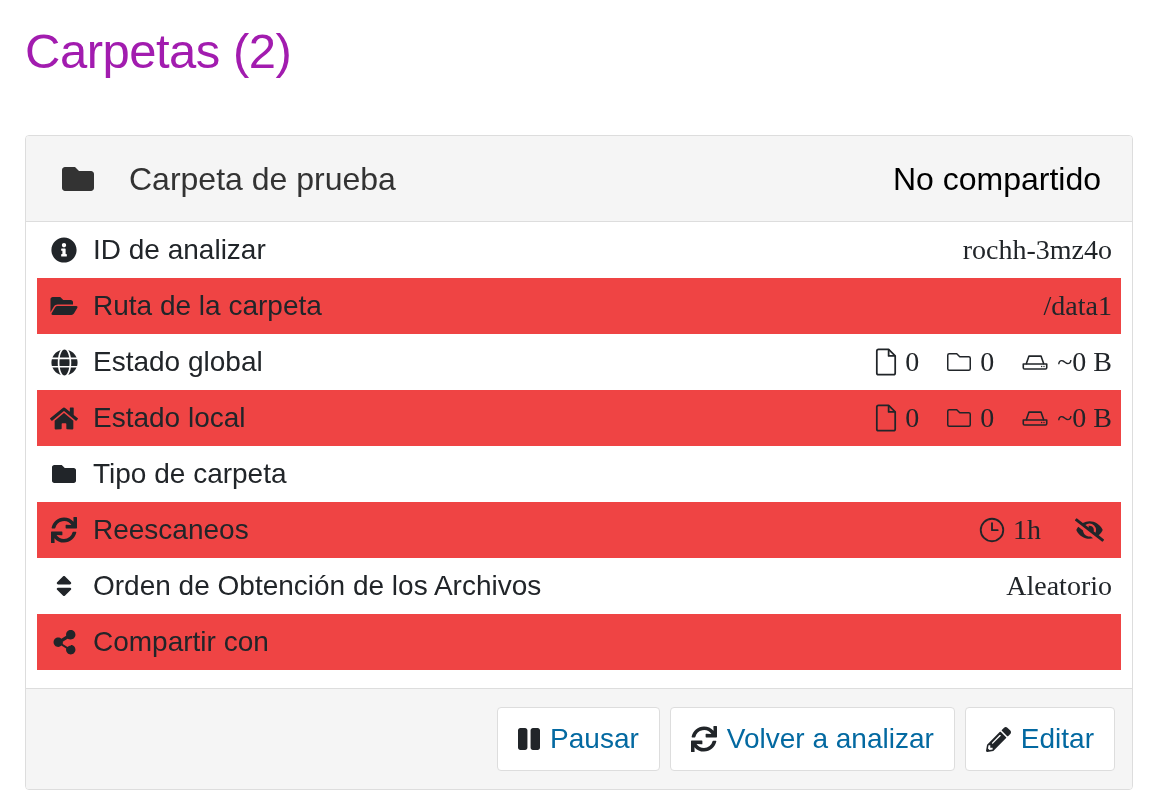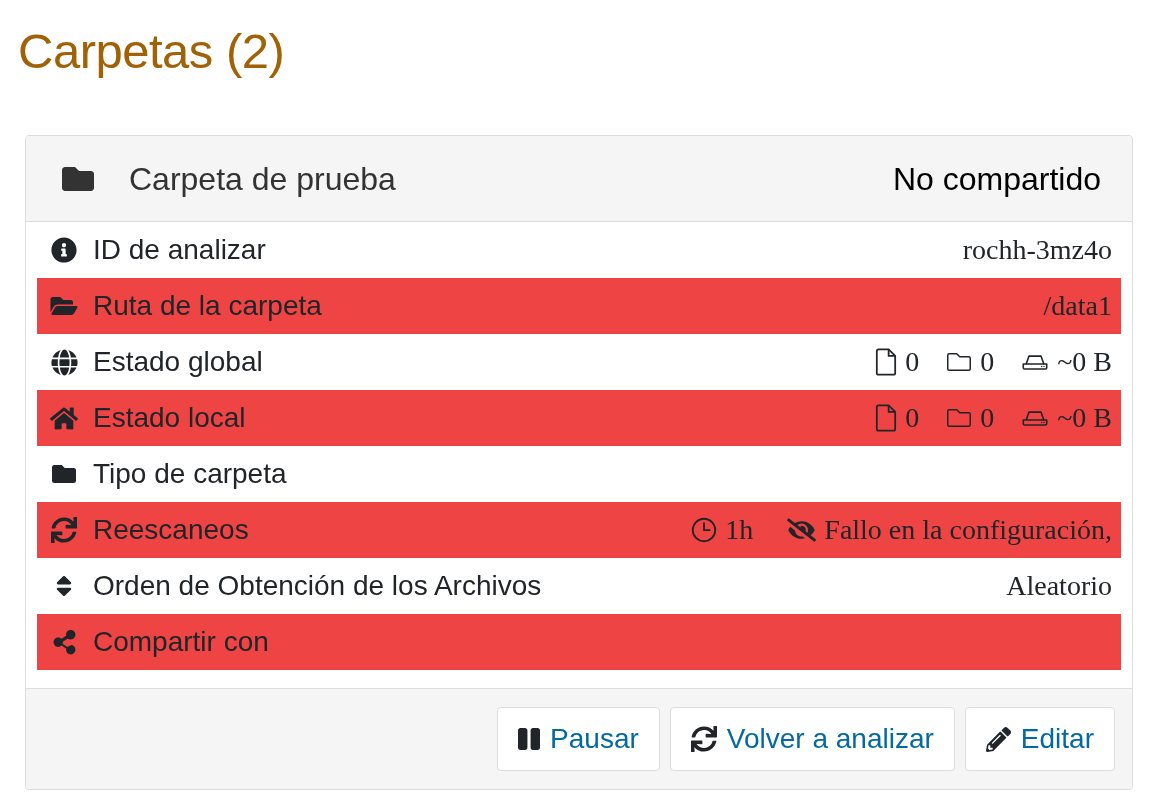--- a/index.html
+++ b/index.html
@@ -18,27 +18,27 @@
   .page {
     position: relative;
     width: 1156px;
     height: 798px;
     box-sizing: border-box;
   }
 
   
   .page-title {
     position: absolute;
-    left: 18px;
+    left: 25px;
     top: 22px;
     font-size: 49px;
     line-height: 59px;
     font-weight: 400;
     letter-spacing: -0.5px;
-    color: #a16207;
+    color: #a21caf;
     white-space: nowrap;
   }
 
   
   .panel {
     position: absolute;
     left: 25px;
     top: 135px;
     width: 1108px;
     height: 655px;
@@ -329,21 +329,20 @@
               </svg>
             </span>
             <span class="m-txt">1h</span>
           </span>
           <span class="rescan-group">
             <span class="m-ico">
               <svg width="29" height="24" viewBox="0 0 640 512" fill="currentColor" aria-hidden="true">
                 <path d="M320 400c-75.85 0-137.25-58.71-142.9-133.11L72.2 185.82c-13.79 17.3-26.48 35.59-36.72 55.59a32.35 32.35 0 0 0 0 29.19C89.71 376.41 197.07 448 320 448c26.91 0 52.87-4 77.89-10.46L346 397.39a144.13 144.13 0 0 1-26 2.61zm313.82 58.1l-110.55-85.44a331.25 331.25 0 0 0 81.25-102.07 32.35 32.35 0 0 0 0-29.19C550.29 135.59 442.93 64 320 64a308.15 308.15 0 0 0-147.32 37.7L45.46 3.37A16 16 0 0 0 23 6.18L3.37 31.45A16 16 0 0 0 6.18 53.9l588.36 454.73a16 16 0 0 0 22.46-2.81l19.64-25.27a16 16 0 0 0-2.82-22.45zm-183.72-142l-39.3-30.38A94.75 94.75 0 0 0 416 256a94.76 94.76 0 0 0-121.31-92.21A47.65 47.65 0 0 1 304 192a46.64 46.64 0 0 1-1.54 10l-73.61-56.89A142.31 142.31 0 0 1 320 112a143.92 143.92 0 0 1 144 144c0 21.63-5.29 41.79-13.9 60.11z"></path>
               </svg>
             </span>
-            <span class="m-txt">Fallo en la configuración,</span>
           </span>
         </span>
       </div>
 
       <div class="row">
         <span class="r-icon">
           <svg width="20" height="26" viewBox="0 0 320 512" fill="currentColor" aria-hidden="true">
             <path d="M41 288h238c21.4 0 32.1 25.9 17 41L177 448c-9.4 9.4-24.6 9.4-33.9 0L24 329c-15.1-15.1-4.4-41 17-41zm255-105L177 64c-9.4-9.4-24.6-9.4-33.9 0L24 183c-15.1 15.1-4.4 41 17 41h238c21.4 0 32.1-25.9 17-41z"></path>
           </svg>
         </span>

